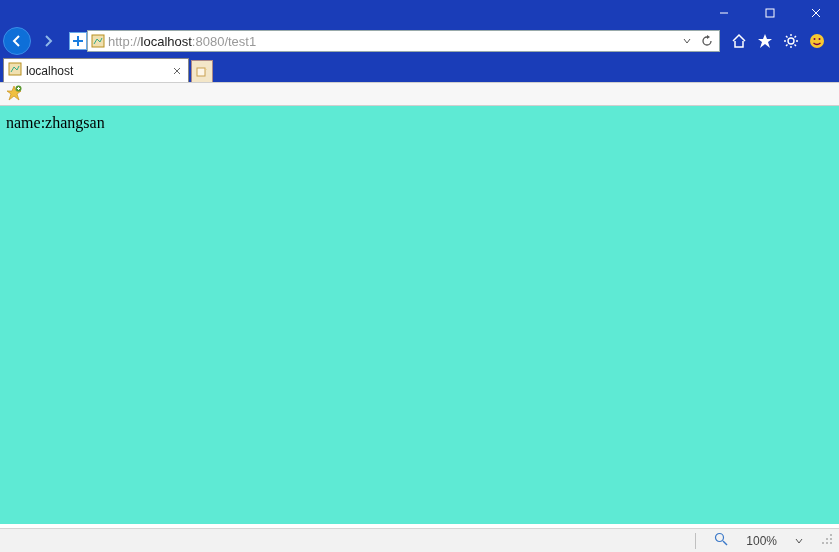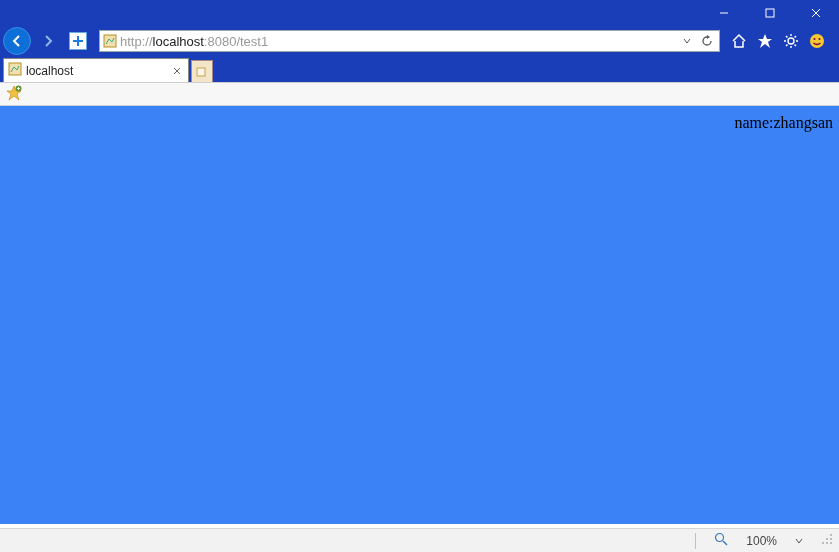--- a/index.html
+++ b/index.html
@@ -55,21 +55,21 @@
       display:flex;align-items:center;justify-content:center;
       background:#fff;
       color:#1a7de0;
       font-weight:bold;
     }
     .addr-wrap {
       flex: 1;
       height: 22px;
       background: #fff;
       border: 1px solid #9aa;
-      margin-left: 12px;
+      margin-left: 0;
       display: flex;
       align-items: center;
       padding: 0 2px;
     }
     .favicon-ie {
       width: 16px; height: 16px;
       display:flex;align-items:center;justify-content:center;
       color:#3a7;
       margin-right:2px;
     }
@@ -144,22 +144,21 @@
       padding-left:6px;
     }
     .star-add { color:#e8b020; }
 
     .content {
       padding: 8px 6px;
       font-family: "Times New Roman", serif;
       font-size: 16px;
       color: #000;
       height: 418px;
-      background:#3b82f6;
-      text-align:right;
+      background:#5eead4;
     }
 
     .statusbar {
       position:absolute;
       bottom:0;left:0;right:0;
       height:24px;
       background:#f2f2f2;
       border-top:1px solid #d5d5d5;
       display:flex;justify-content:flex-end;align-items:center;
       padding-right:6px;

